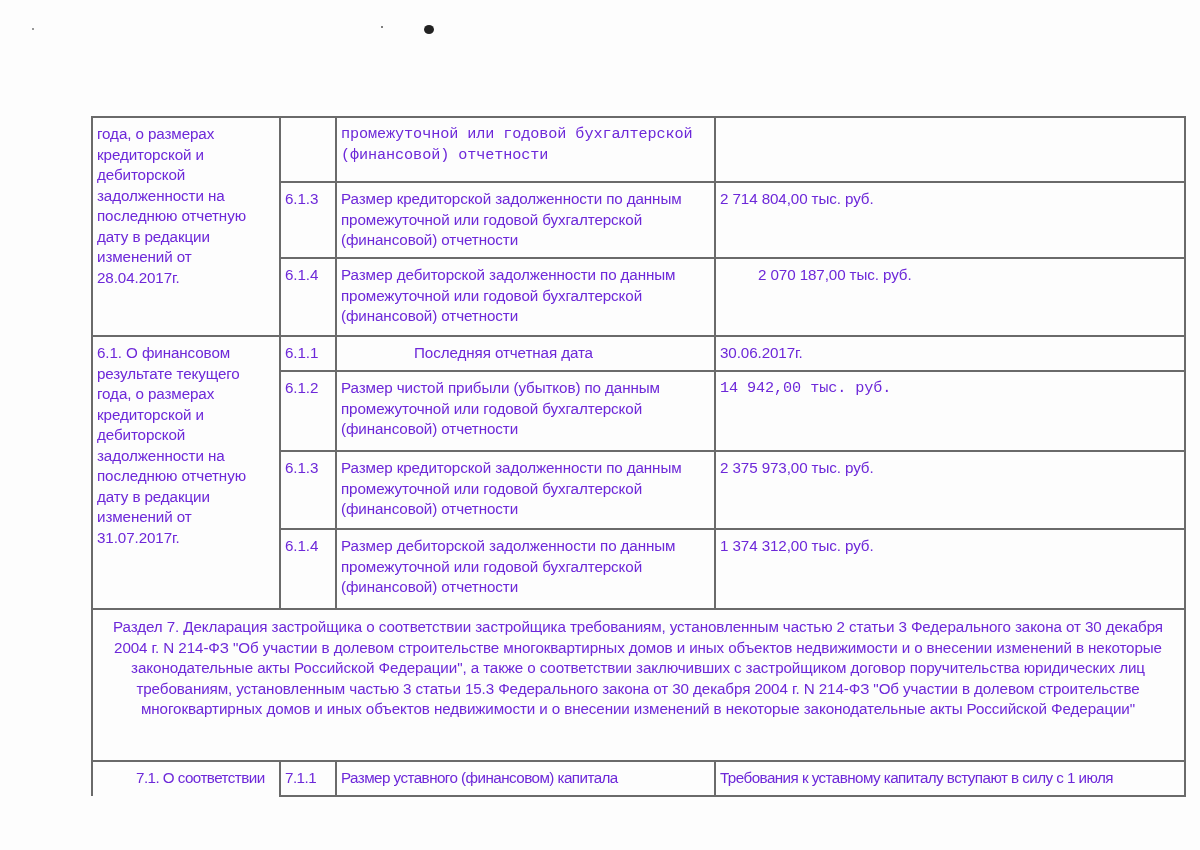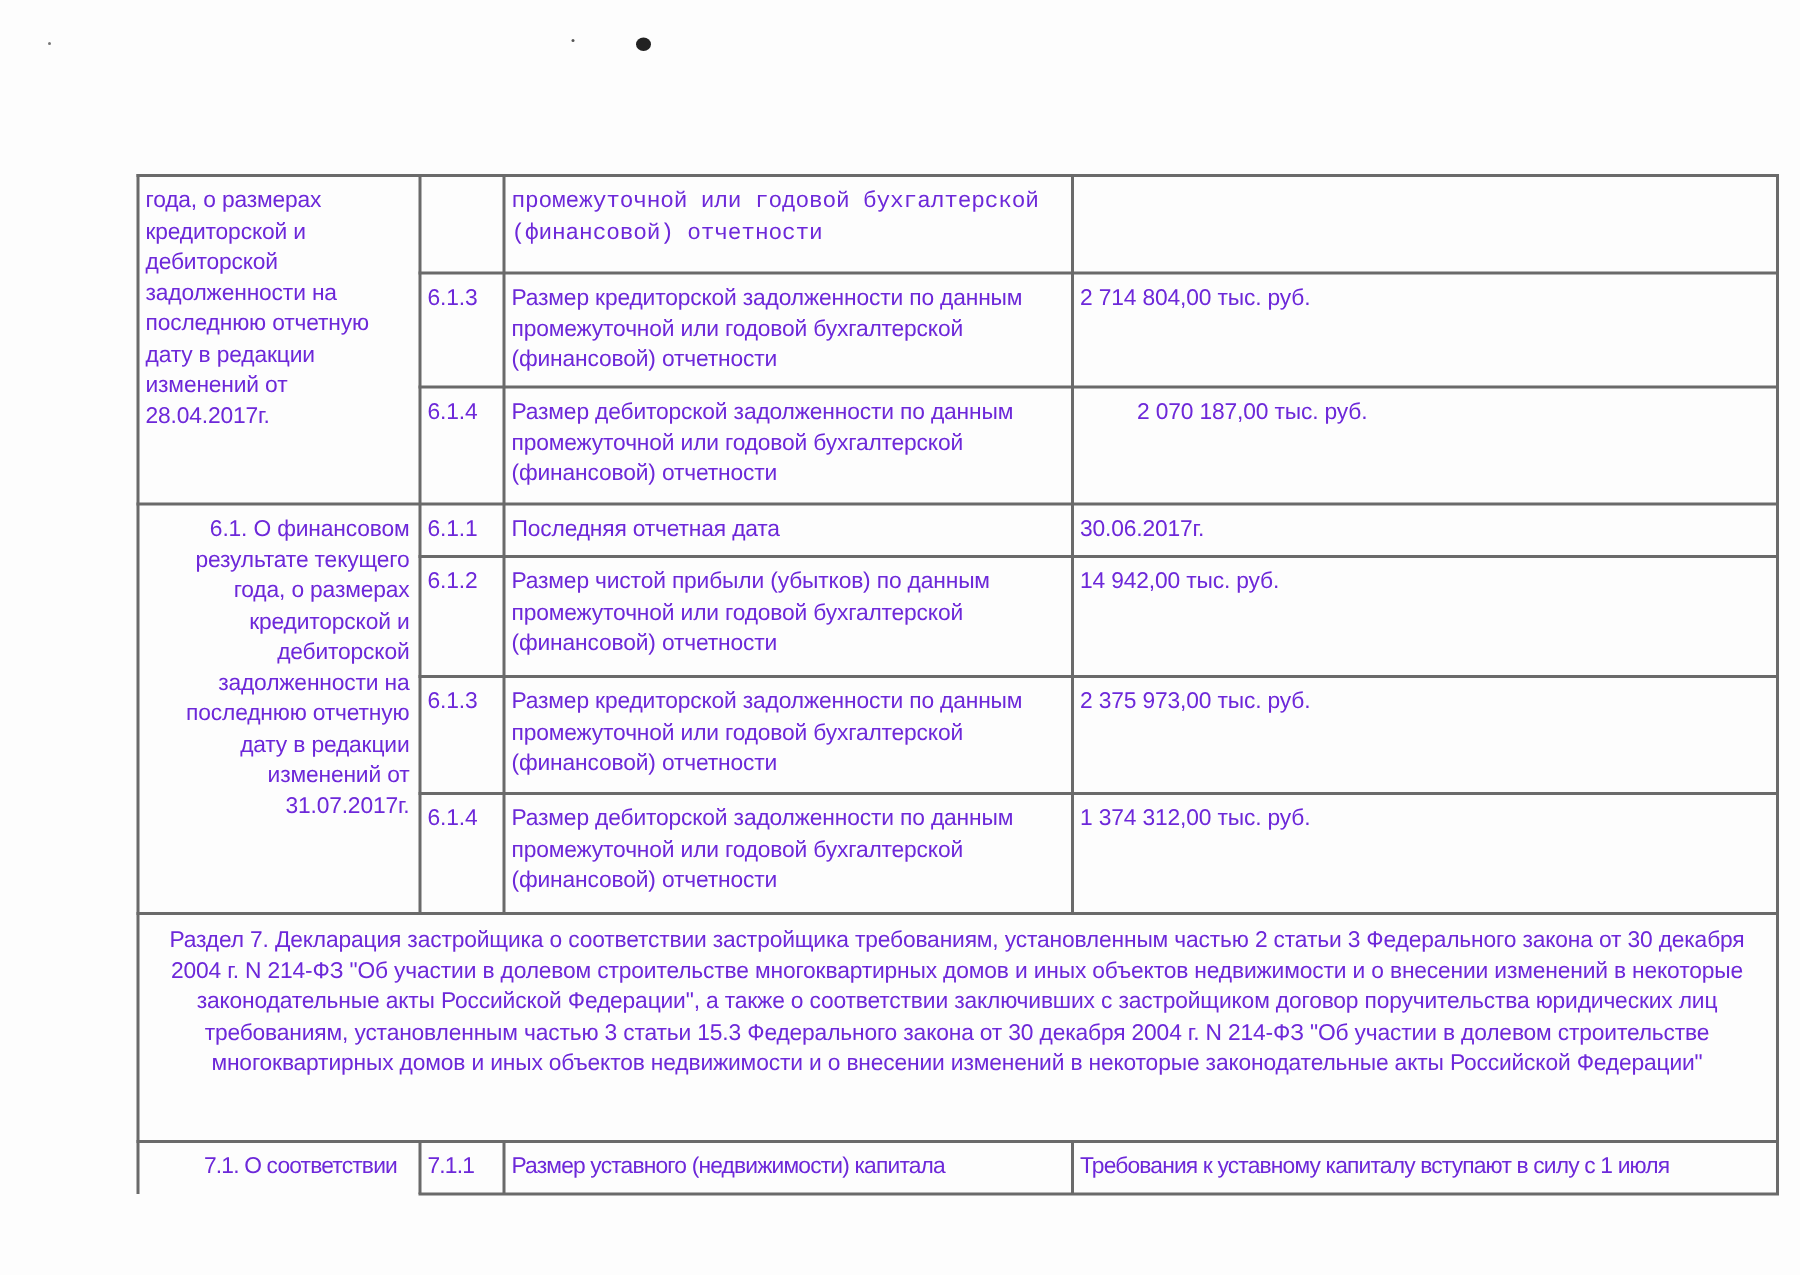--- a/index.html
+++ b/index.html
@@ -59,38 +59,38 @@
     <div class="cell" style="left:714px;top:117px;width:470px;"></div>
 
     <div class="cell" style="left:279px;top:182px;width:56px;">6.1.3</div>
     <div class="cell" style="left:335px;top:182px;width:379px;">Размер кредиторской задолженности по данным промежуточной или годовой бухгалтерской (финансовой) отчетности</div>
     <div class="cell" style="left:714px;top:182px;width:470px;">2 714 804,00 тыс. руб.</div>
 
     <div class="cell" style="left:279px;top:258px;width:56px;">6.1.4</div>
     <div class="cell" style="left:335px;top:258px;width:379px;">Размер дебиторской задолженности по данным промежуточной или годовой бухгалтерской (финансовой) отчетности</div>
     <div class="cell" style="left:714px;top:258px;width:470px;padding-left:44px;">2 070 187,00 тыс. руб.</div>
 
-    <div class="cell" style="left:91px;top:336px;width:188px;text-align:right;">6.1. О финансовом результате текущего года, о размерах кредиторской и дебиторской задолженности на последнюю отчетную дату в редакции изменений от 31.07.2017г.</div>
+    <div class="cell" style="left:91px;top:336px;width:188px;">6.1. О финансовом результате текущего года, о размерах кредиторской и дебиторской задолженности на последнюю отчетную дату в редакции изменений от 31.07.2017г.</div>
 
     <div class="cell" style="left:279px;top:336px;width:56px;">6.1.1</div>
-    <div class="cell" style="left:335px;top:336px;width:337px;">Последняя отчетная дата</div>
+    <div class="cell" style="left:335px;top:336px;width:337px;text-align:center;">Последняя отчетная дата</div>
     <div class="cell" style="left:714px;top:336px;width:470px;">30.06.2017г.</div>
 
     <div class="cell" style="left:279px;top:371px;width:56px;">6.1.2</div>
     <div class="cell" style="left:335px;top:371px;width:379px;">Размер чистой прибыли (убытков) по данным промежуточной или годовой бухгалтерской (финансовой) отчетности</div>
-    <div class="cell" style="left:714px;top:371px;width:470px;">14 942,00 тыс. руб.</div>
+    <div class="cell" style="left:714px;top:371px;width:470px;font-family:Liberation Mono, monospace;">14 942,00 тыс. руб.</div>
 
     <div class="cell" style="left:279px;top:451px;width:56px;">6.1.3</div>
     <div class="cell" style="left:335px;top:451px;width:379px;">Размер кредиторской задолженности по данным промежуточной или годовой бухгалтерской (финансовой) отчетности</div>
     <div class="cell" style="left:714px;top:451px;width:470px;">2 375 973,00 тыс. руб.</div>
 
     <div class="cell" style="left:279px;top:529px;width:56px;">6.1.4</div>
     <div class="cell" style="left:335px;top:529px;width:379px;">Размер дебиторской задолженности по данным промежуточной или годовой бухгалтерской (финансовой) отчетности</div>
     <div class="cell" style="left:714px;top:529px;width:470px;">1 374 312,00 тыс. руб.</div>
 
     <div class="cell center" style="left:92px;top:609px;width:1092px;">Раздел 7. Декларация застройщика о соответствии застройщика требованиям, установленным частью 2 статьи 3 Федерального закона от 30 декабря 2004 г. N 214-ФЗ "Об участии в долевом строительстве многоквартирных домов и иных объектов недвижимости и о внесении изменений в некоторые законодательные акты Российской Федерации", а также о соответствии заключивших с застройщиком договор поручительства юридических лиц требованиям, установленным частью 3 статьи 15.3 Федерального закона от 30 декабря 2004 г. N 214-ФЗ "Об участии в долевом строительстве многоквартирных домов и иных объектов недвижимости и о внесении изменений в некоторые законодательные акты Российской Федерации"</div>
 
     <div class="cell cond" style="left:91px;top:761px;width:188px;padding-left:45px;">7.1. О соответствии</div>
     <div class="cell cond" style="left:279px;top:761px;width:56px;">7.1.1</div>
-    <div class="cell cond" style="left:335px;top:761px;width:379px;">Размер уставного (недвижимости) капитала</div>
+    <div class="cell cond" style="left:335px;top:761px;width:379px;">Размер уставного (финансовом) капитала</div>
     <div class="cell cond" style="left:714px;top:761px;width:470px;white-space:nowrap;">Требования к уставному капиталу вступают в силу с 1 июля</div>
   </div>
 </div>
 
 </body></html>

